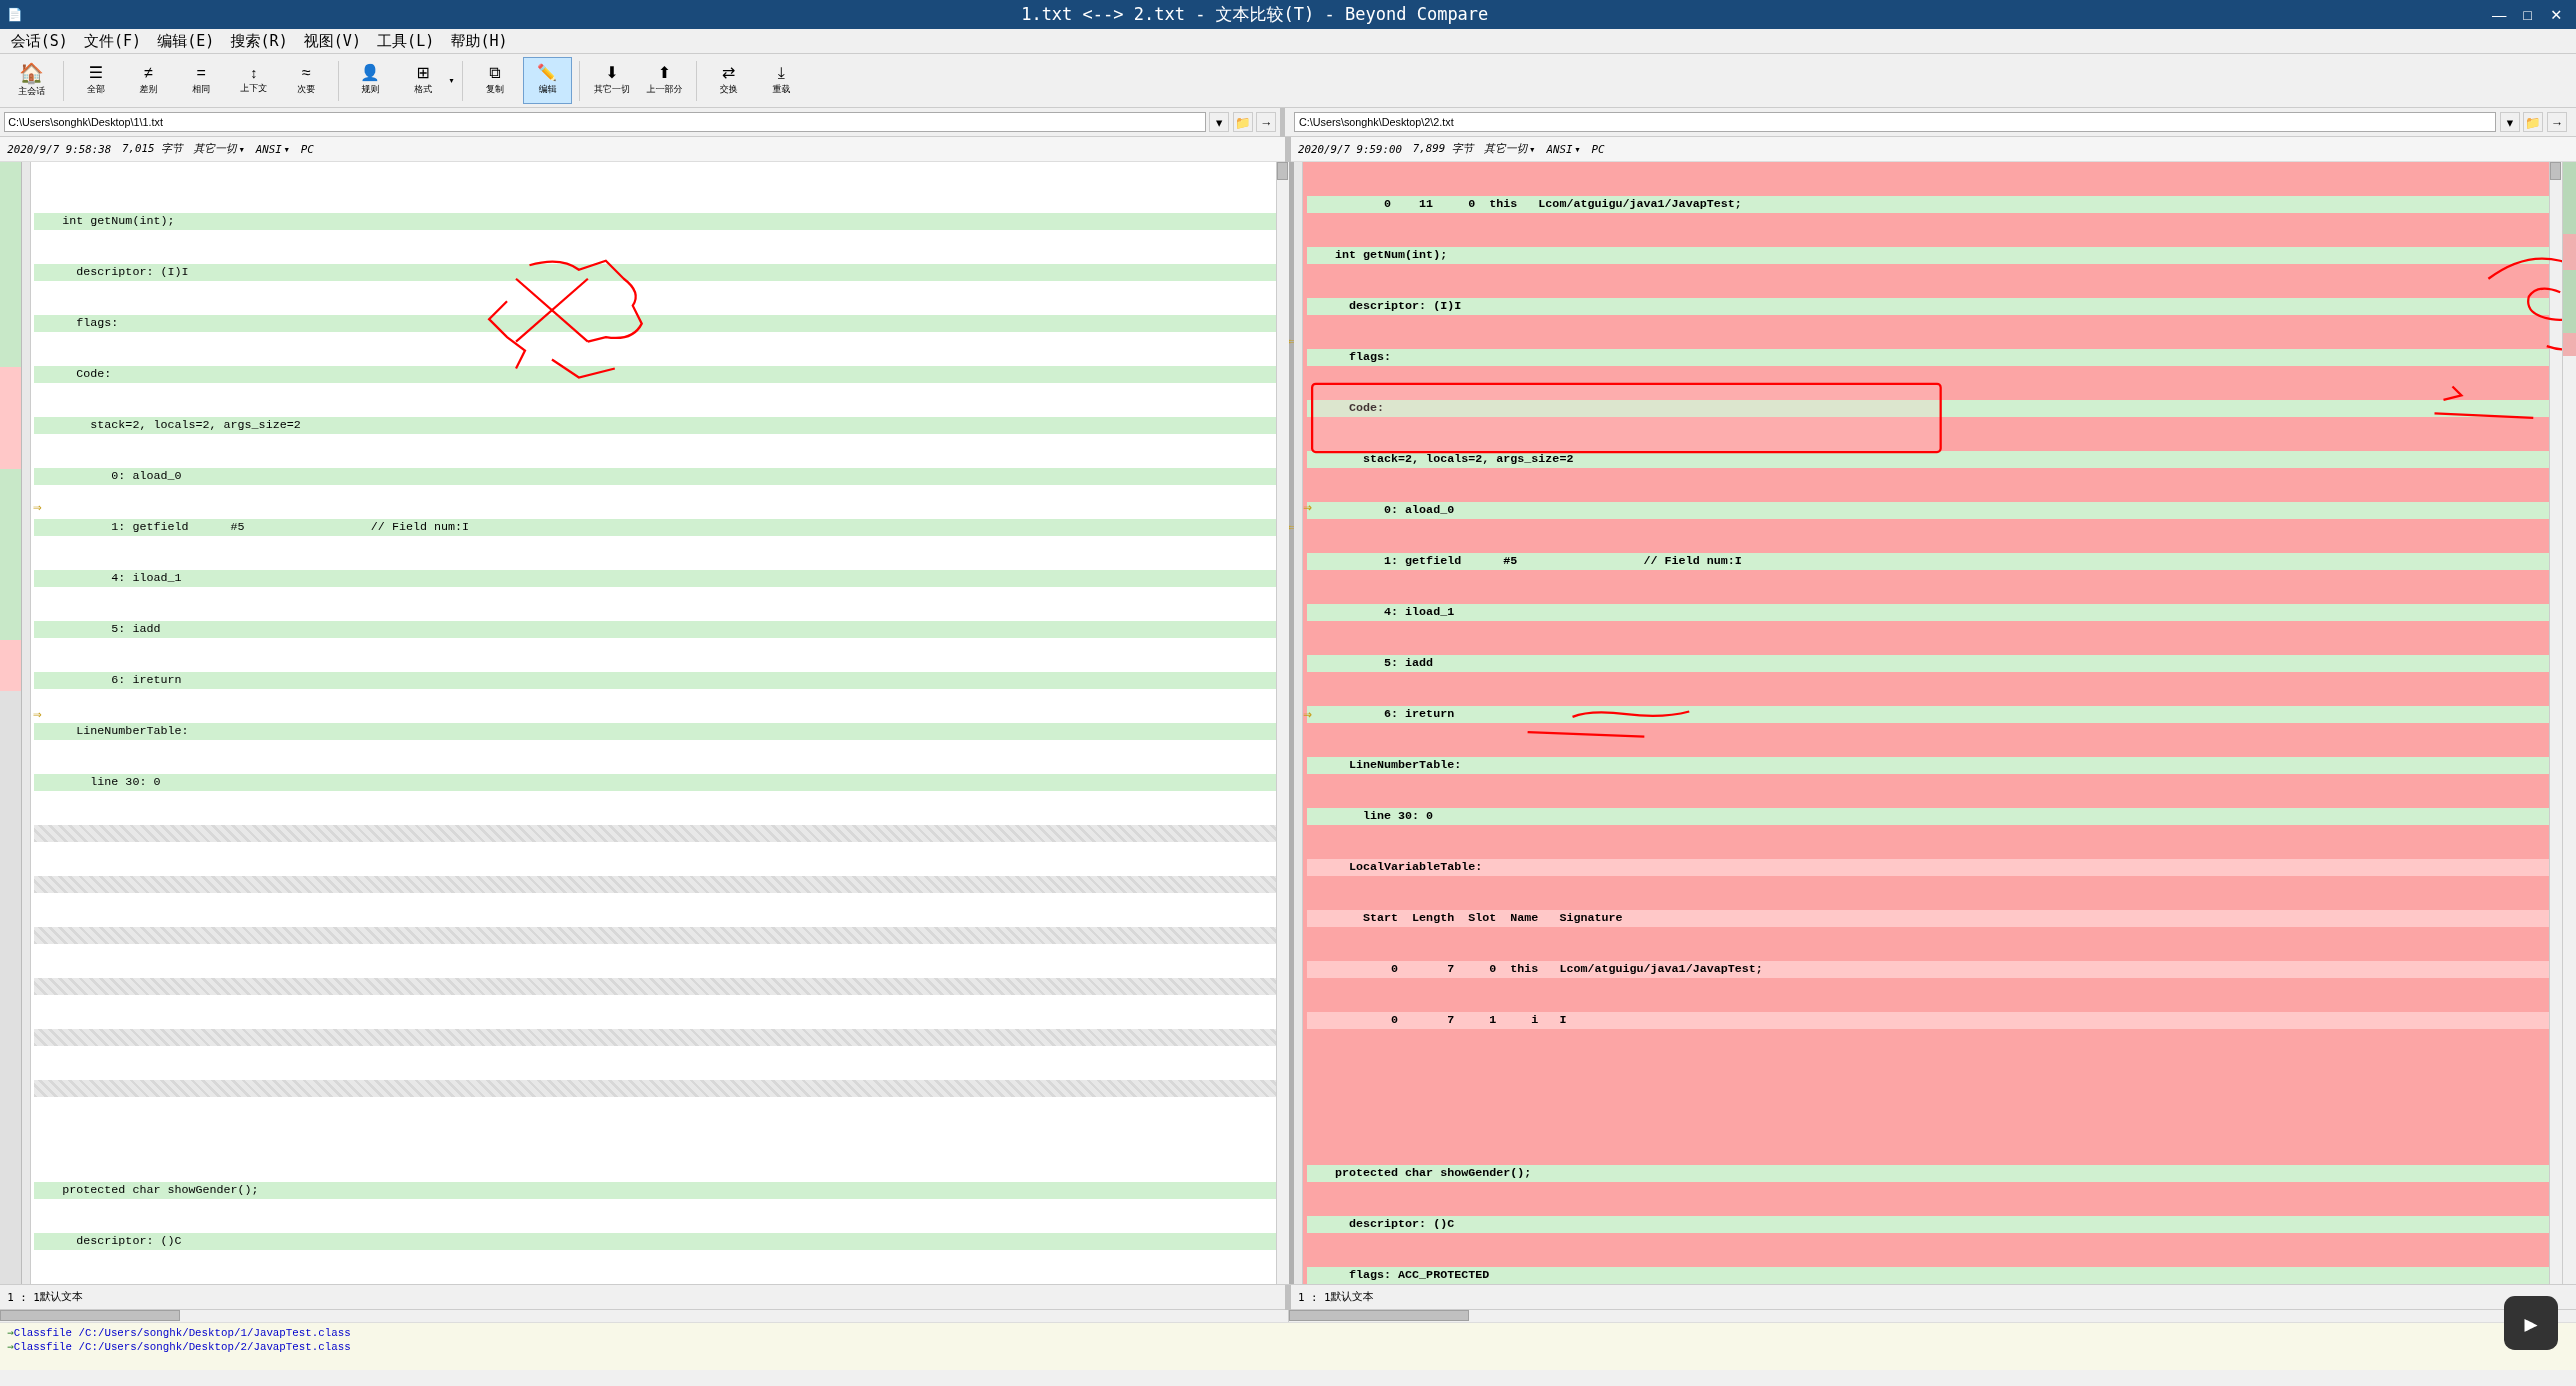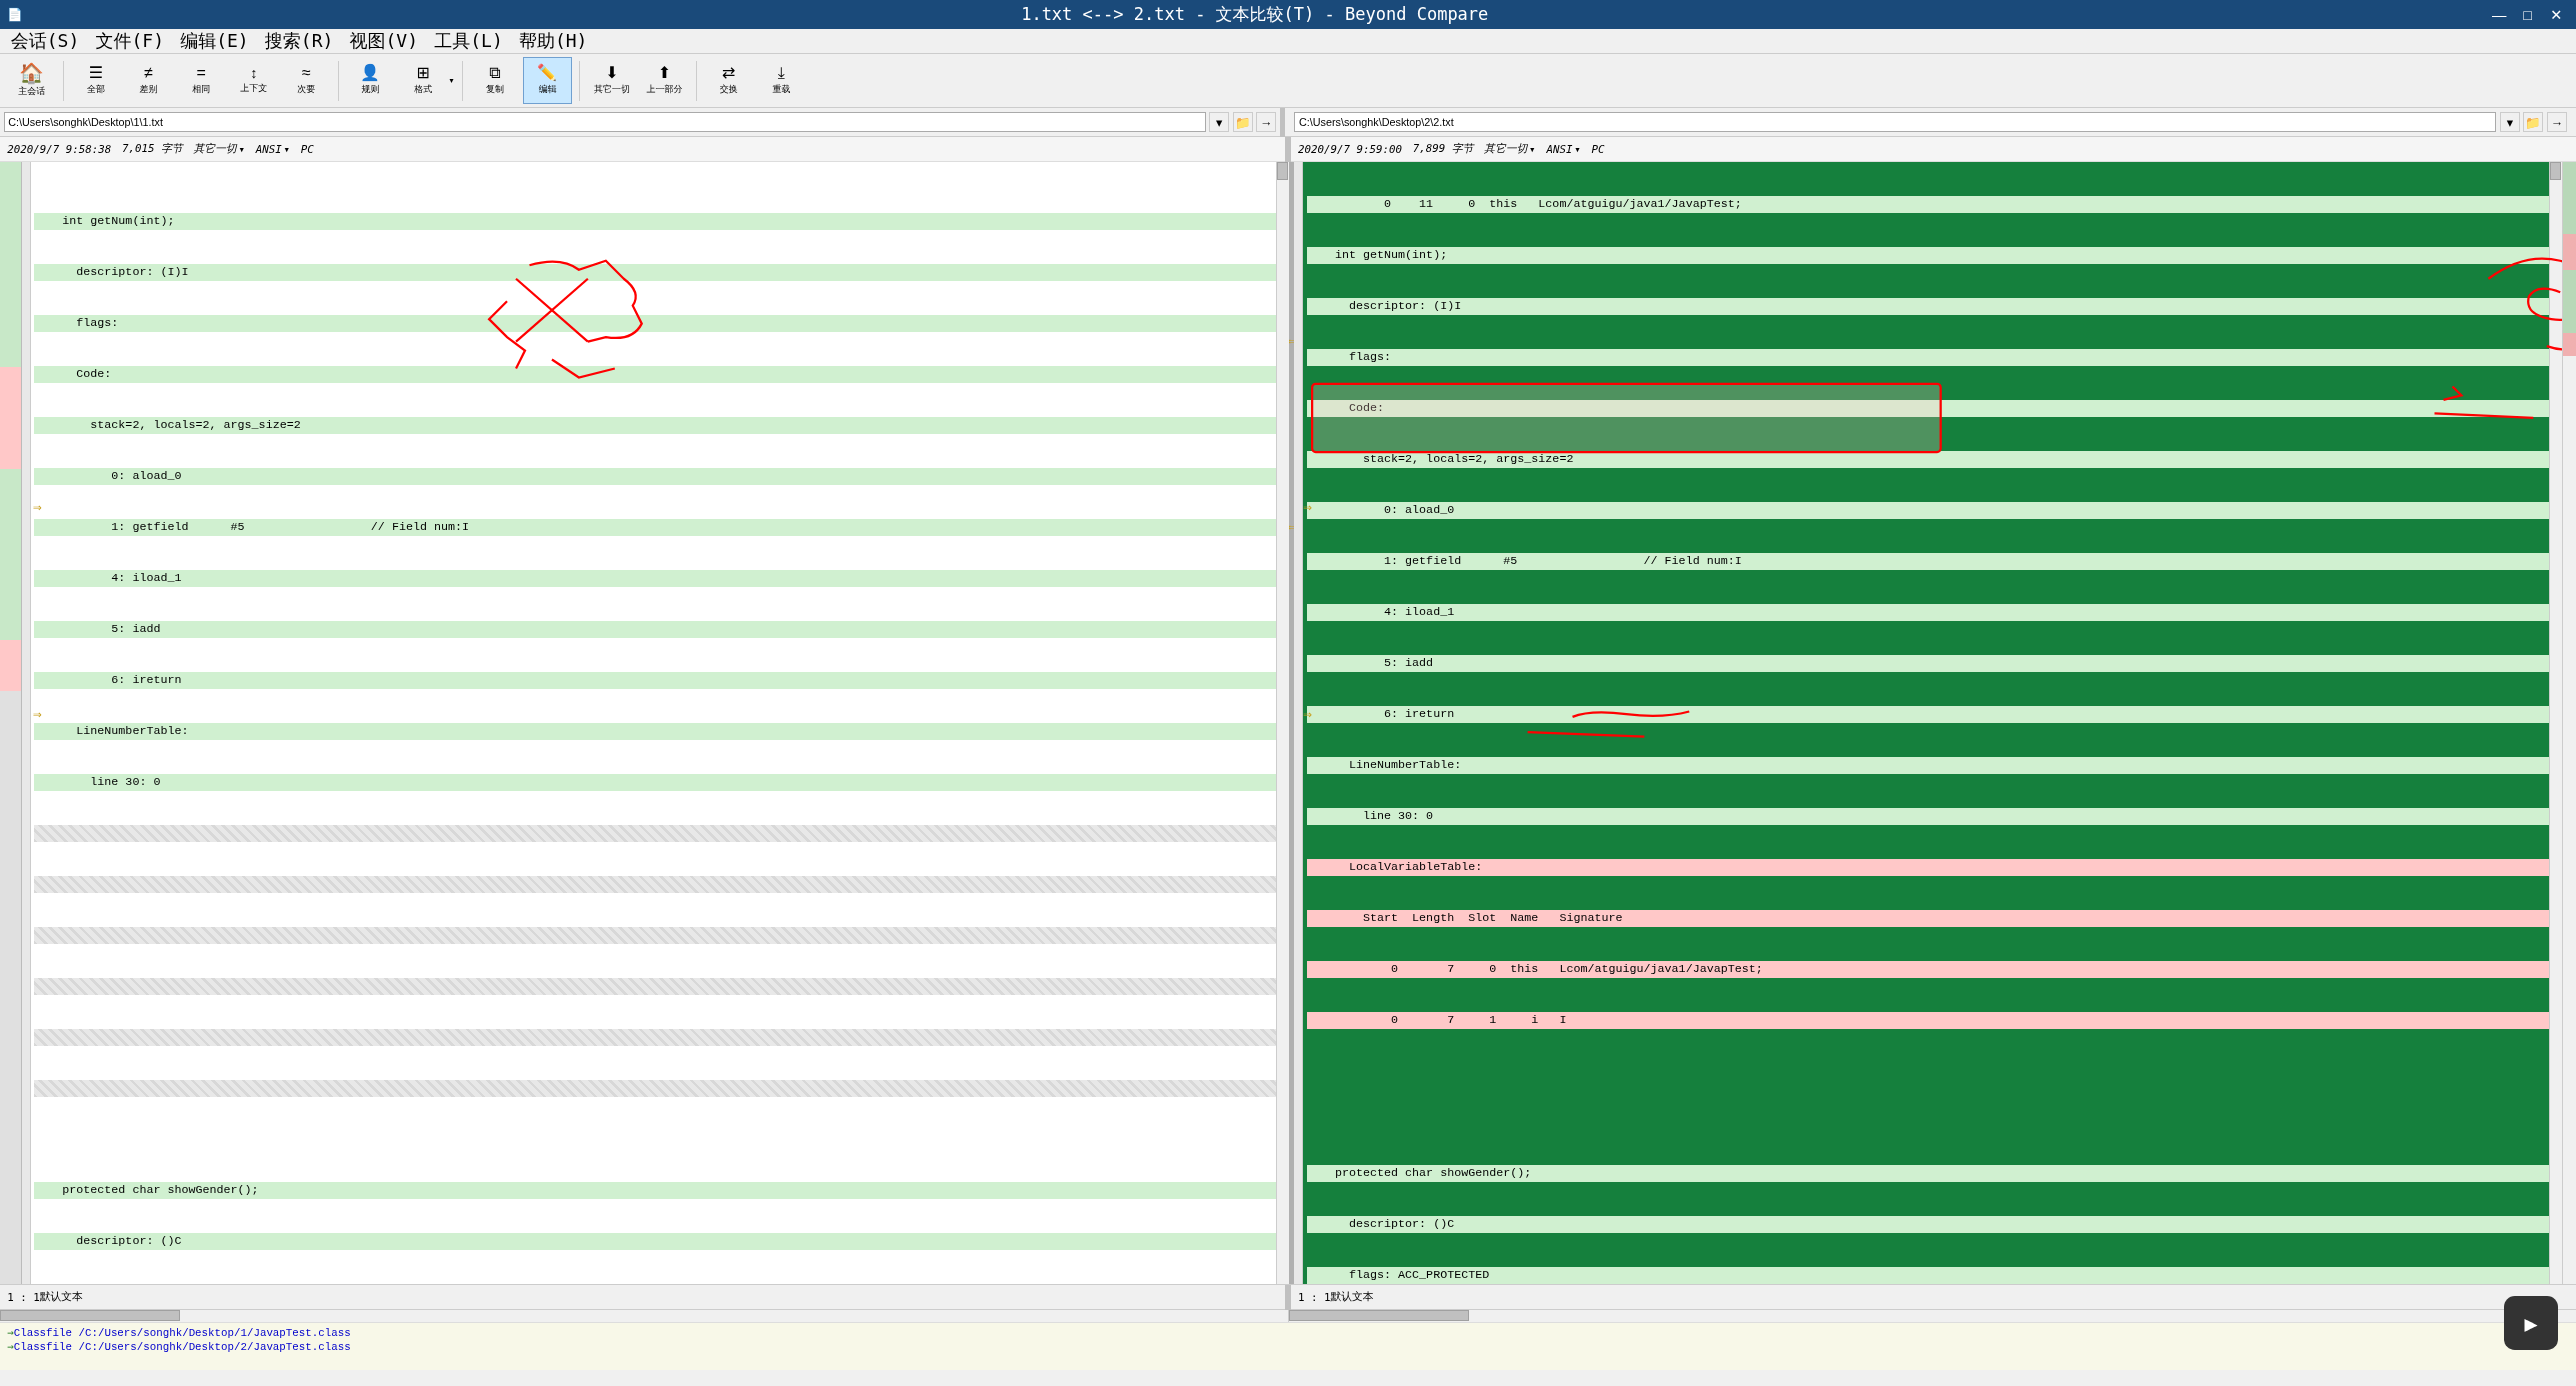--- a/index.html
+++ b/index.html
@@ -41,21 +41,21 @@
       background: #f0f0f0;
       height: 25px;
       display: flex;
       align-items: center;
       padding: 0 3.6px;
       border-bottom: 0.9px solid #ccc;
       gap: 1.8px;
     }
     .menu-item {
       padding: 1.8px 7.2px;
-      font-size: 18px;
+      font-size: 15px;
       cursor: pointer;
       color: #000;
     }
 
     
     .toolbar {
       background: #f0f0f0;
       height: 54px;
       display: flex;
       align-items: center;
@@ -439,21 +439,21 @@
       </svg>
     </div>
   </div>
 
   <div style="width:5.4px; background:#b0b0b0; cursor:col-resize; display:flex; flex-direction:column; align-items:center;">
 
     <div style="margin-top:171px; color:#c8a020; font-size:12.6px;">⇐</div>
     <div style="margin-top:171px; color:#c8a020; font-size:12.6px;">⇐</div>
   </div>
 
-  <div style="flex:1; display:flex; flex-direction:column; overflow:hidden; background:#15803d; position:relative;">
+  <div style="flex:1; display:flex; flex-direction:column; overflow:hidden; background:#fca5a5; position:relative;font-weight:bold;">
     <div style="flex:1; overflow:hidden; position:relative;">
       <div style="display:flex; height:100%; font-family:'Consolas','Courier New',monospace; font-size:11.7px; line-height:17px;">
 
         <div style="width:9px; background:#e8e8e8; border-right:0.9px solid #ccc; min-width:9px;"></div>
 
         <div style="flex:1; overflow:hidden; white-space:pre; padding-left:3.6px;">
           <div style="background:#d0f0d0;" class="line">           0    11     0  this   Lcom/atguigu/java1/JavapTest;</div>
           <div style="background:#d0f0d0;" class="line">    int getNum(int);</div>
           <div style="background:#d0f0d0;" class="line">      descriptor: (I)I</div>
           <div style="background:#d0f0d0;" class="line">      flags:</div>

